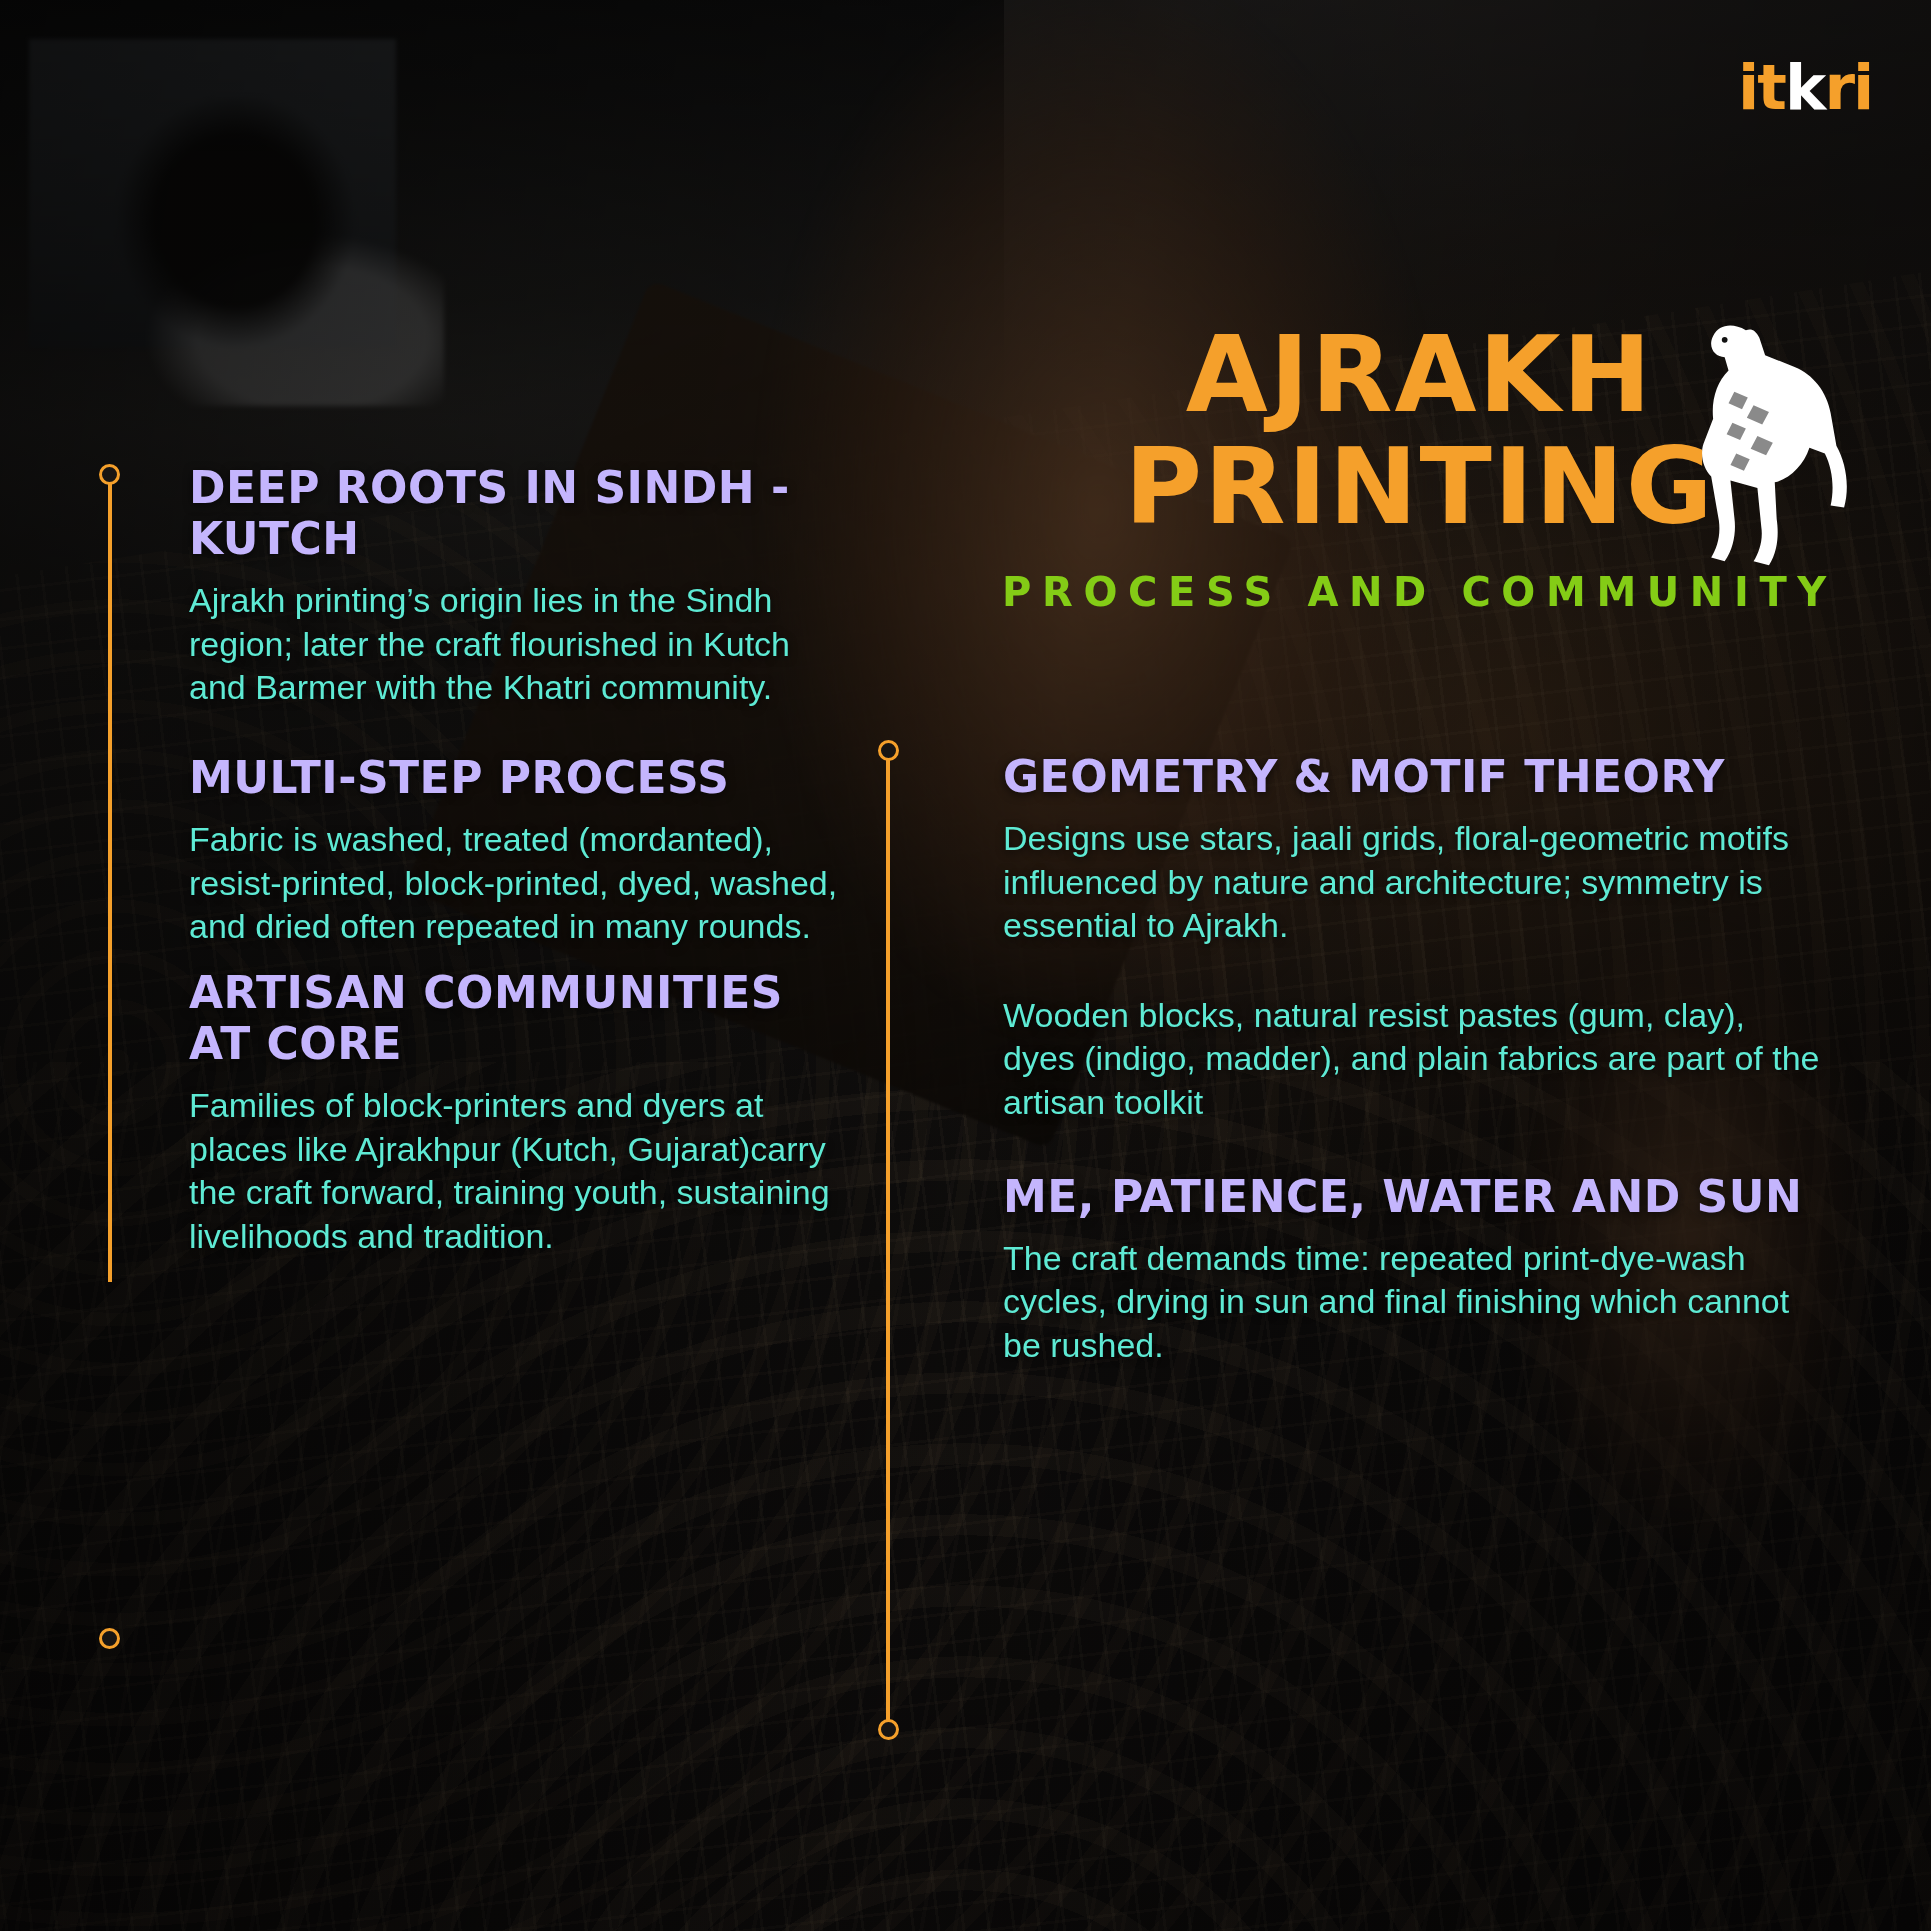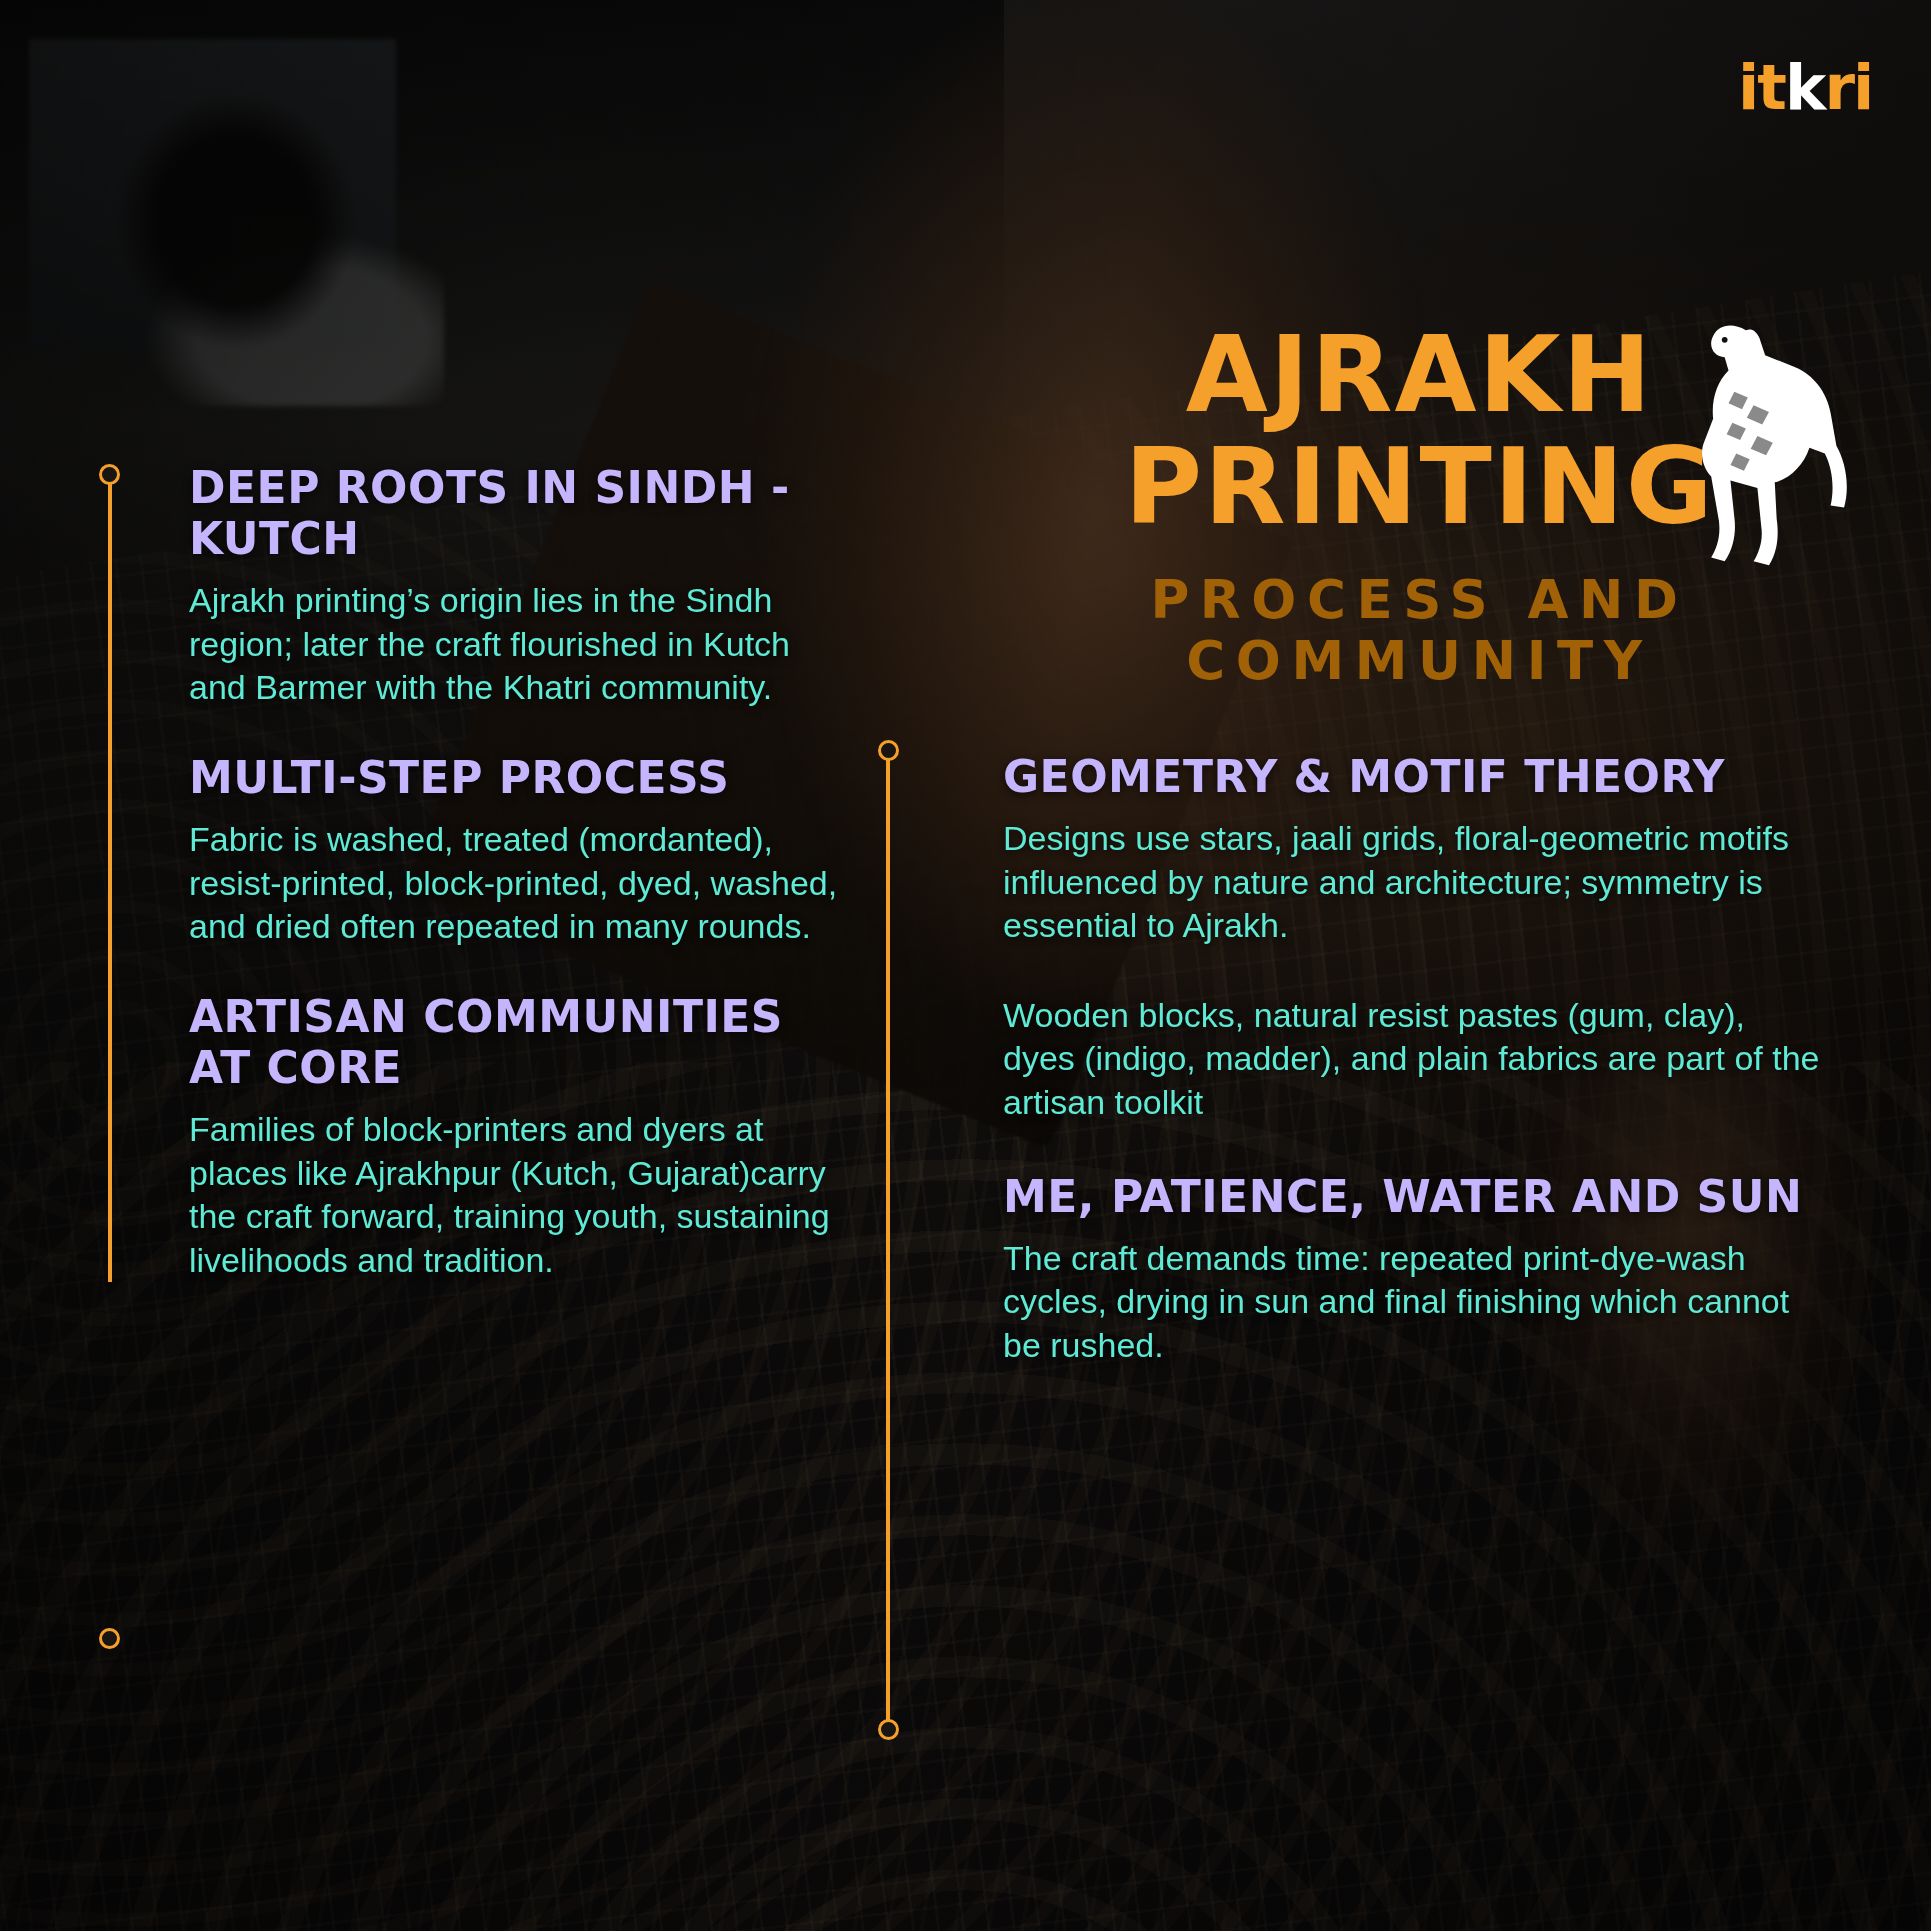--- a/index.html
+++ b/index.html
@@ -154,23 +154,23 @@
     color: #F5A02B;
     font-weight: 800;
     font-size: 106px;
     line-height: 1.06;
     letter-spacing: 1.9px;
     margin: 0;
     font-family: "DejaVu Sans", sans-serif;
   }
   .subtitle {
     margin-top: 25px;
-    color: #a16207;
+    color: #84cc16;
     font-weight: 700;
-    font-size: 53px;
+    font-size: 40px;
     letter-spacing: 10.6px;
     font-family: "DejaVu Sans", sans-serif;
   }
   .camel {
     position: absolute;
     right: 58px;
     top: 299px;
     width: 183px;
     height: 280px;
   }
@@ -218,21 +218,21 @@
   }
   .item p {
     margin: 0;
     color: #5eead4;
     font-size: 34px;
     line-height: 1.28;
     font-family: "Liberation Sans", sans-serif;
     text-shadow: 0 1.9px 8.7px rgba(0,0,0,.7);
   }
   .col-left .item:nth-child(1) { margin-bottom: 42px; }
-  .col-left .item:nth-child(2) { margin-bottom: 42px; }
+  .col-left .item:nth-child(2) { margin-bottom: 18px; }
   .col-right .item { margin-bottom: 46px; }
 </style>
 </head>
 <body>
 
 <div class="poster">
 
   <div class="bg"></div>
   <div class="bg-fabric"></div>
   <div class="bg-fabric2"></div>

